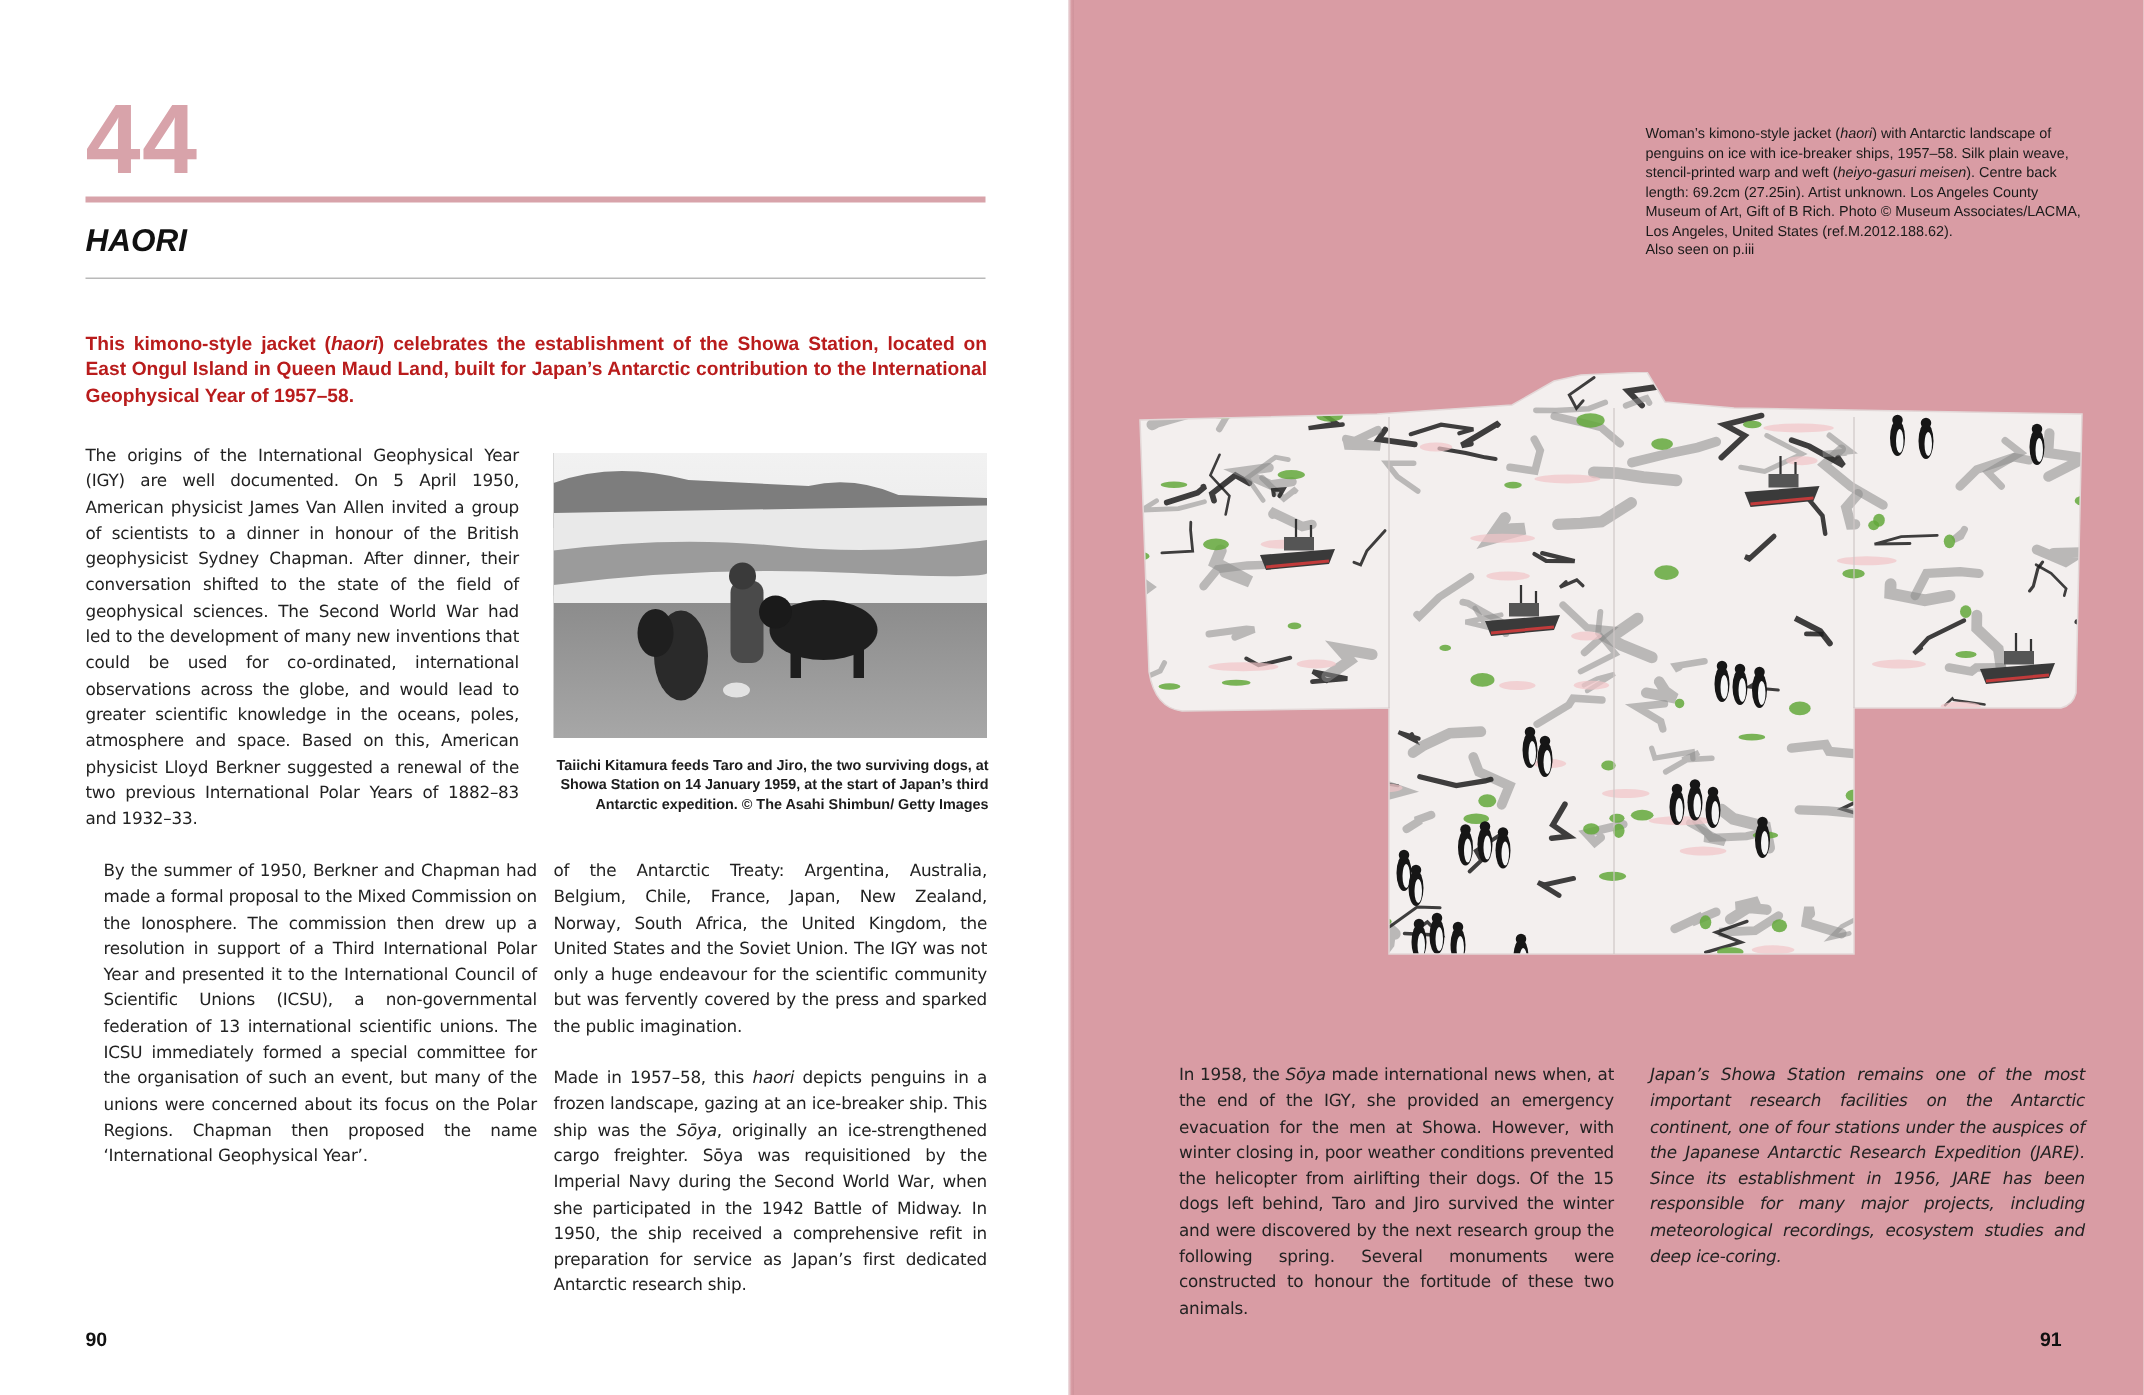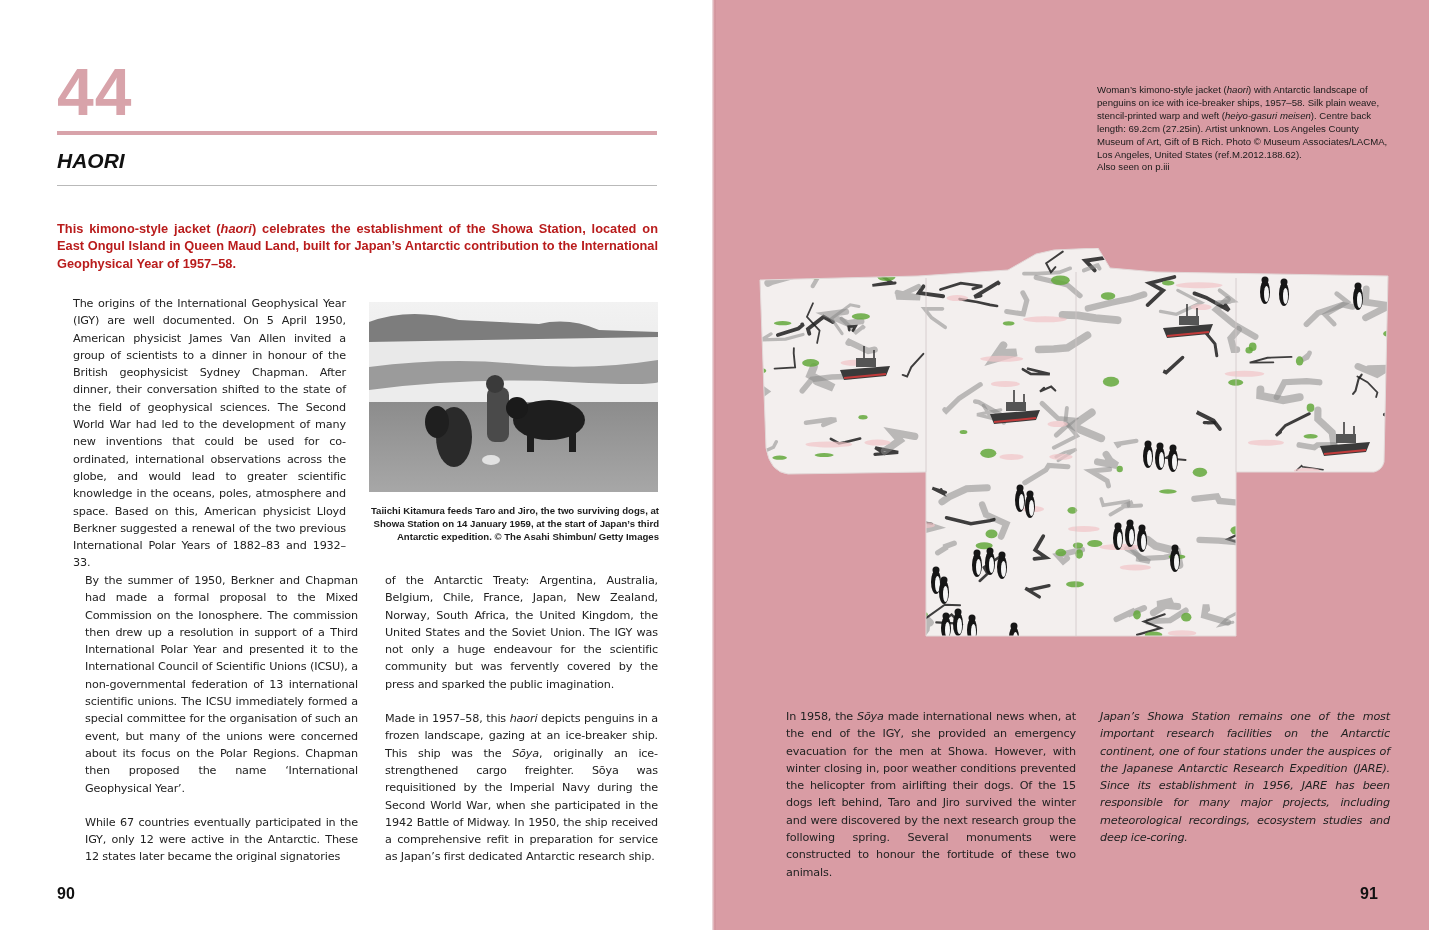--- a/index.html
+++ b/index.html
@@ -19,39 +19,39 @@
   .entry-title { position: absolute; left: 57px; top: 148px; font-size: 21px; font-weight: bold; font-style: italic;
     line-height: 26px; font-family: "Liberation Sans", sans-serif; color: #111; }
   .rule-thin { position: absolute; left: 57px; top: 185px; width: 600px; height: 1px; background: #b9b9b9; }
 
   .intro { position: absolute; left: 57px; top: 207px; width: 601px; font-size: 12.8px; line-height: 17.4px;
     font-weight: bold; text-align: justify; font-family: "Liberation Sans", sans-serif; color: #b91c1c; }
 
   .body-text { font-family: "DejaVu Sans", sans-serif; font-size: 11.2px; line-height: 17.3px; color: #222;
     text-align: justify; margin: 15px; letter-spacing: -0.15px; }
   .col { position: absolute; width: 289px; }
-  .col p { margin: 0 0 17px 16px; }
+  .col p { margin: 0 0 17px 0; }
   .col-1a { left: 57px; top: 295px; }
   .col-1b { left: 69px; top: 572px; }
   .col-2b { left: 369px; top: 572px; }
   .right-col-1 { left: 771px; top: 693px; width: 290px; }
   .right-col-2 { left: 1085px; top: 693px; width: 290px; font-style: italic; }
 
   .photo { position: absolute; left: 369px; top: 302px; width: 289px; height: 190px; overflow: hidden;
     background: #aaa; }
   .photo svg { display: block; }
   .photo-caption { position: absolute; left: 369px; top: 505px; width: 290px; font-size: 9.6px; line-height: 12.8px;
     font-family: "Liberation Sans", sans-serif; font-weight: bold; color: #1c1c1c; text-align: right; }
 
   .kimono-caption { position: absolute; left: 1085px; top: 84px; width: 300px; font-size: 9.6px; line-height: 12.9px;
     font-family: "Liberation Sans", sans-serif; color: #1a1a1a; margin-left: 12px; }
 
   .kimono { position: absolute; left: 758px; top: 248px; width: 632px; height: 390px; }
 
-  .folio { position: absolute; top: 885px; font-size: 16px; font-weight: bold; font-family: "Liberation Sans", sans-serif; color: #111; }
+  .folio { position: absolute; top: 885px; font-size: 13px; font-weight: bold; font-family: "Liberation Sans", sans-serif; color: #111; }
   .folio-left { left: 57px; }
   .folio-right { left: 1360px; }
   i { font-style: italic; }
 </style>
 </head>
 <body>
 
 <div class="page page-left"></div>
 <div class="page page-right"></div>
 <div class="gutter"></div>
@@ -93,21 +93,20 @@
     <circle cx="148" cy="106" r="11" fill="#1a1a1a"></circle>
     <rect x="158" y="128" width="7" height="22" fill="#1e1e1e"></rect>
     <rect x="200" y="128" width="7" height="22" fill="#1e1e1e"></rect>
     <ellipse cx="122" cy="158" rx="9" ry="5" fill="#e2e2e2"></ellipse>
   </svg>
 </div>
 <div class="photo-caption">Taiichi Kitamura feeds Taro and Jiro, the two surviving dogs, at Showa Station on 14 January 1959, at the start of Japan’s third Antarctic expedition. © The Asahi Shimbun/ Getty Images</div>
 
 <div class="col col-1b">
   <p class="body-text">By the summer of 1950, Berkner and Chapman had made a formal proposal to the Mixed Commission on the Ionosphere. The com­mission then drew up a resolution in support of a Third International Polar Year and presented it to the International Council of Scientific Unions (ICSU), a non-governmental federation of 13 international scientific unions. The ICSU immediately formed a special committee for the organisation of such an event, but many of the unions were concerned about its focus on the Polar Regions. Chapman then proposed the name ‘International Geophysical Year’.</p>
-  <p class="body-text">While 67 countries eventually participated in the IGY, only 12 were active in the Antarctic. These 12 states later became the original signatories</p>
 </div>
 
 <div class="col col-2b">
   <p class="body-text">of the Antarctic Treaty: Argentina, Australia, Belgium, Chile, France, Japan, New Zealand, Norway, South Africa, the United Kingdom, the United States and the Soviet Union. The IGY was not only a huge endeavour for the scientific community but was fervently covered by the press and sparked the public imagination.</p>
   <p class="body-text"><span>Made in 1957–58, this </span><i>haori</i><span> depicts penguins in a frozen landscape, gazing at an ice-breaker ship. This ship was the </span><i>Sōya</i><span>, originally an ice-strengthened cargo freighter. Sōya was requisitioned by the Imperial Navy during the Second World War, when she participated in the 1942 Battle of Midway. In 1950, the ship received a comprehensive refit in preparation for service as Japan’s first dedicated Antarctic research ship.</span></p>
 </div>
 
 <div class="folio folio-left">90</div>
 
 <div class="kimono-caption"><span>Woman’s kimono-style jacket (</span><i>haori</i><span>) with Antarctic landscape of penguins on ice with ice-breaker ships, 1957–58. Silk plain weave, stencil-printed warp and weft (</span><i>heiyo-gasuri meisen</i><span>). Centre back length: 69.2cm (27.25in). Artist unknown. Los Angeles County Museum of Art, Gift of B Rich. Photo © Museum Associates/LACMA, Los Angeles, United States (ref.M.2012.188.62).</span><br><span>Also seen on p.iii</span></div>

